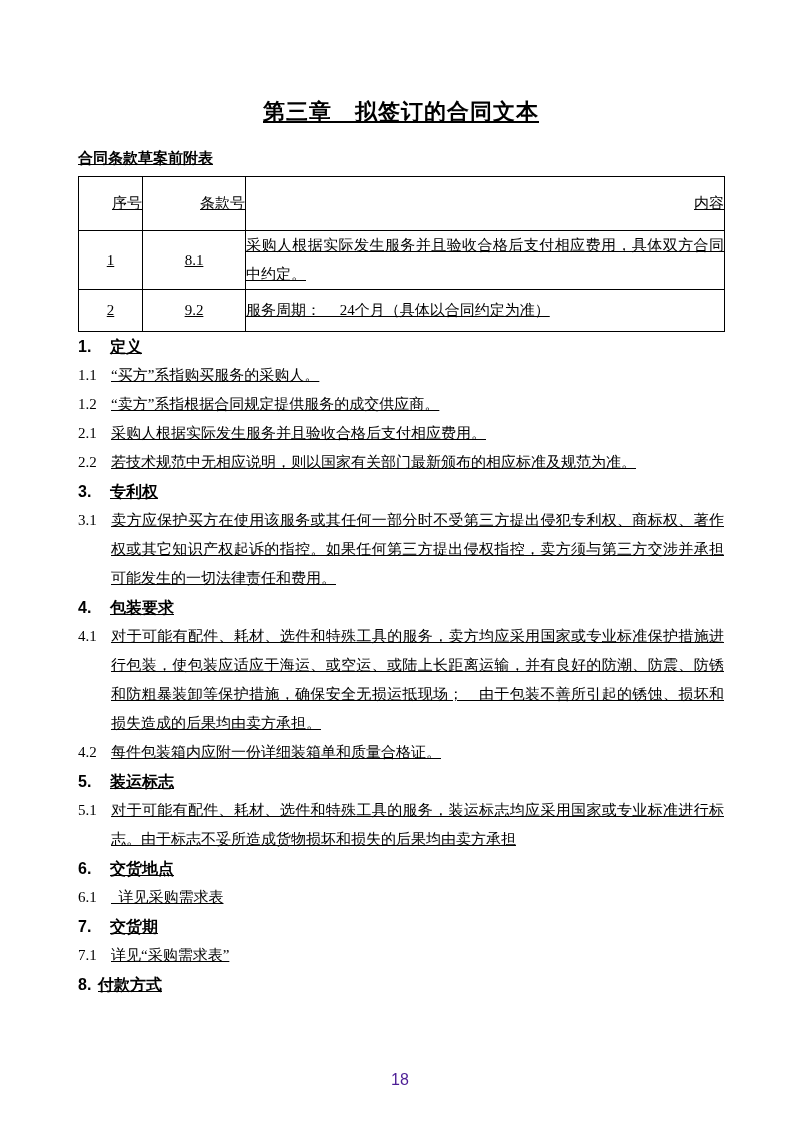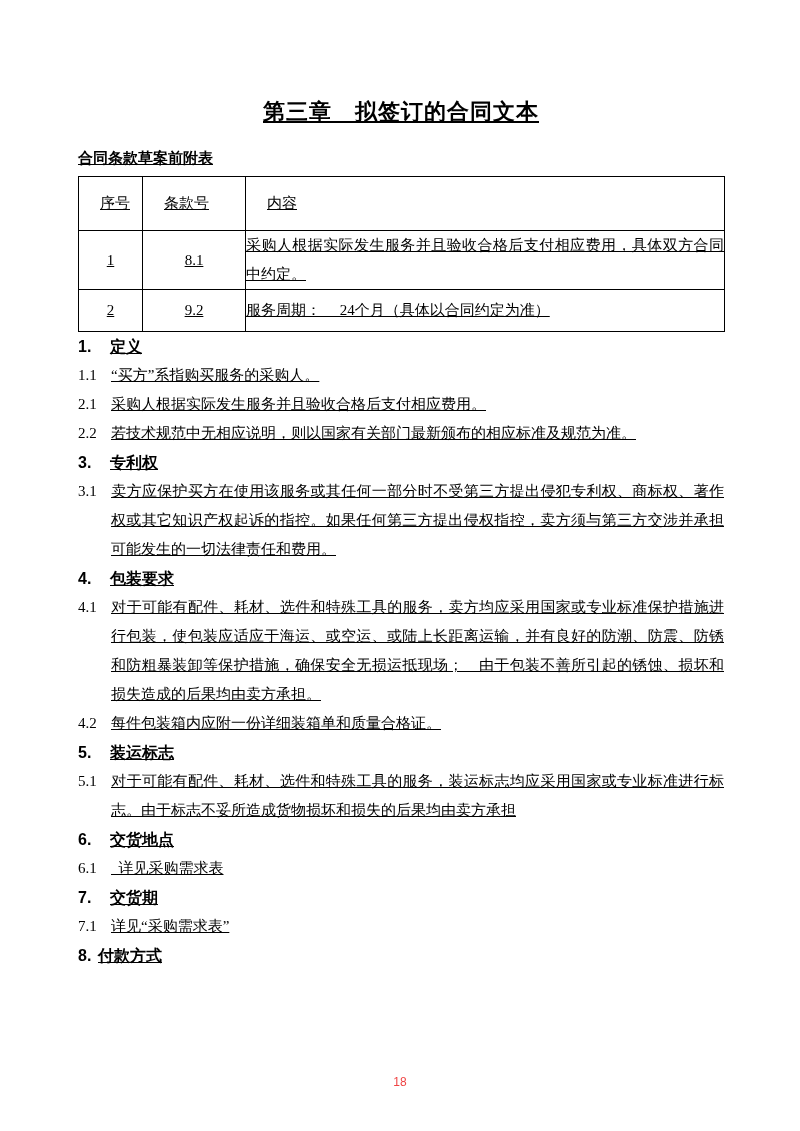--- a/index.html
+++ b/index.html
@@ -37,21 +37,21 @@
     border-collapse: collapse;
     table-layout: fixed;
   }
   table.pretable th, table.pretable td {
     border: 1px solid #000000;
     font-size: 15px;
     font-weight: normal;
     vertical-align: middle;
     padding: 0;
   }
-  table.pretable th { height: 53px; text-align: left; padding-left: 21px; }
+  table.pretable th { height: 53px; text-align: right; padding-left: 21px; }
   td.cell-center { text-align: center; }
   td.cell-content {
     text-align: left;
     padding: 5px 9px 5px 10px;
     line-height: 29px;
     text-align: justify;
   }
   tr.row-1 td { height: 58px; }
   tr.row-2 td { height: 41px; }
   .sections { }
@@ -70,22 +70,22 @@
     padding-left: 33px;
   }
   .item-num { display: inline-block; width: 33px; margin-left: -33px; }
   .page-number {
     position: absolute;
     left: 0;
     right: 0;
     bottom: 42px;
     text-align: center;
     font-family: "Liberation Sans", "DejaVu Sans", sans-serif;
-    font-size: 12px;
-    color: #ef4444;
+    font-size: 16px;
+    color: #4c1d95;
   }
 </style>
 </head>
 <body>
 
 <div class="page">
 
   <h1 class="doc-title">第三章　拟签订的合同文本</h1>
 
   <div class="doc-subtitle">合同条款草案前附表</div>
@@ -117,20 +117,23 @@
     </tbody>
   </table>
 
   <div class="sections">
 
     <div class="section-heading">
       <span class="sec-num">1.</span><span>定义</span>
     </div>
     <div class="item">
       <span class="item-num">1.1</span><span>“买方”系指购买服务的采购人。</span>
+    </div>
+    <div class="item">
+      <span class="item-num">1.2</span><span>“卖方”系指根据合同规定提供服务的成交供应商。</span>
     </div>
 
     <div class="item">
       <span class="item-num">2.1</span><span>采购人根据实际发生服务并且验收合格后支付相应费用。</span>
     </div>
     <div class="item">
       <span class="item-num">2.2</span><span>若技术规范中无相应说明，则以国家有关部门最新颁布的相应标准及规范为准。</span>
     </div>
 
     <div class="section-heading">

